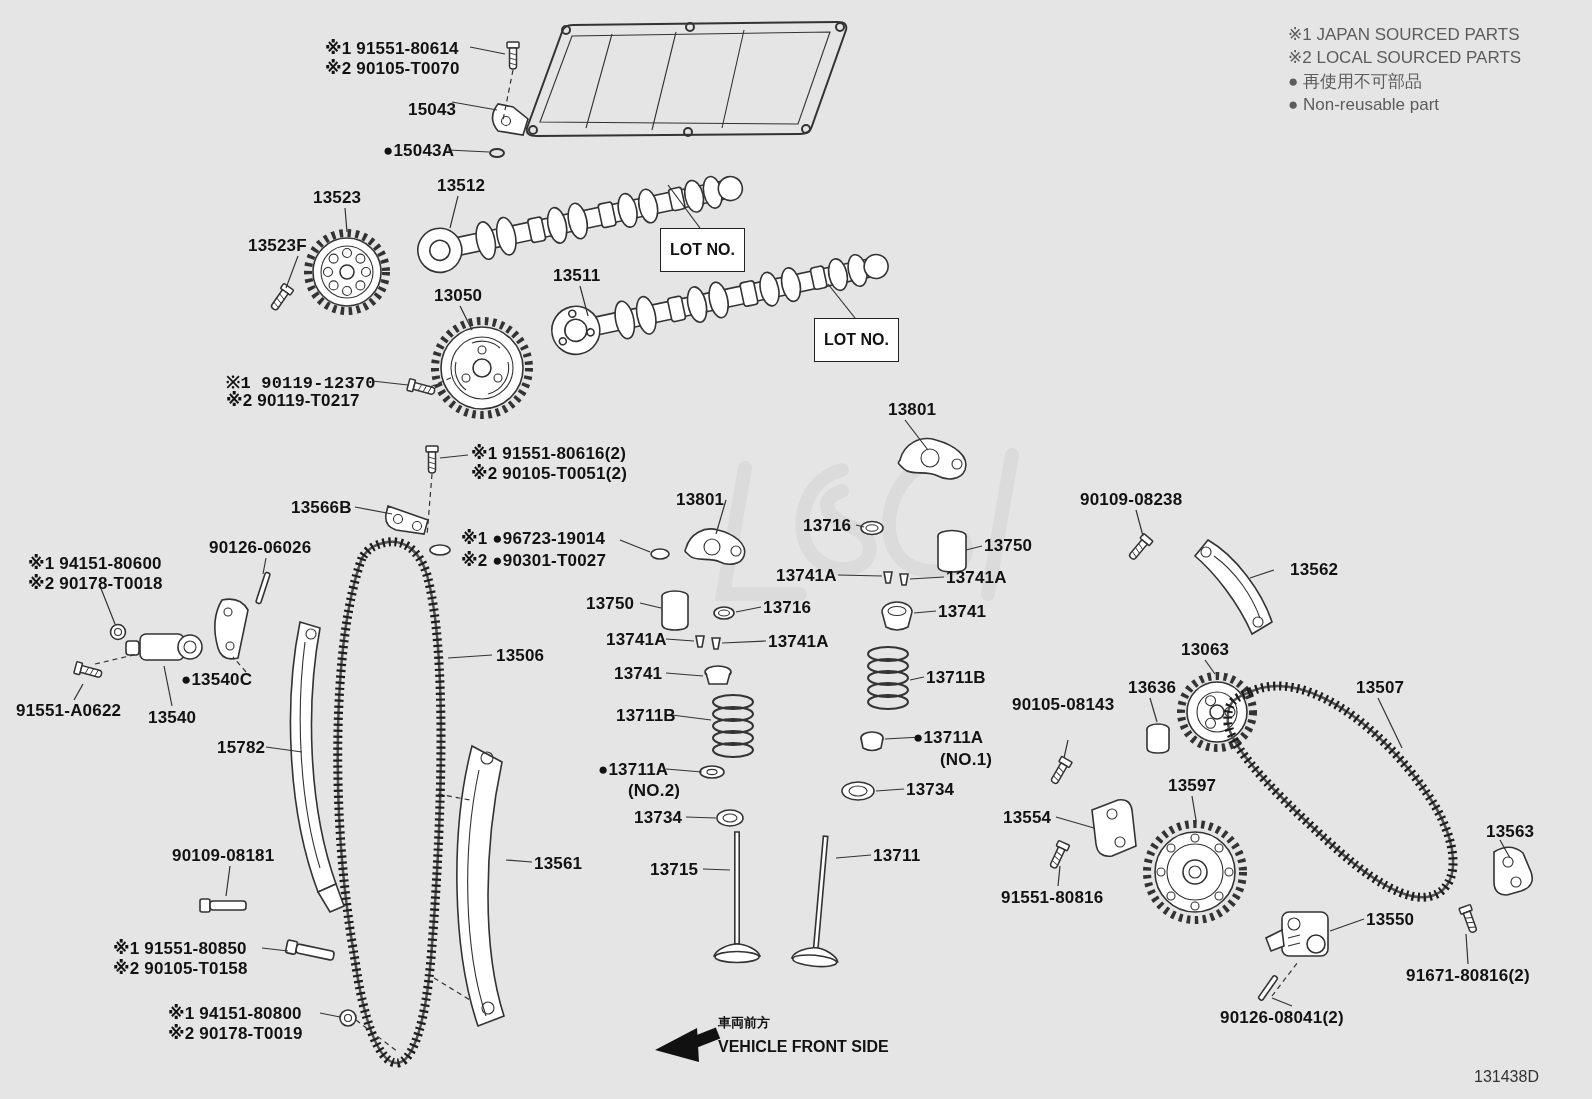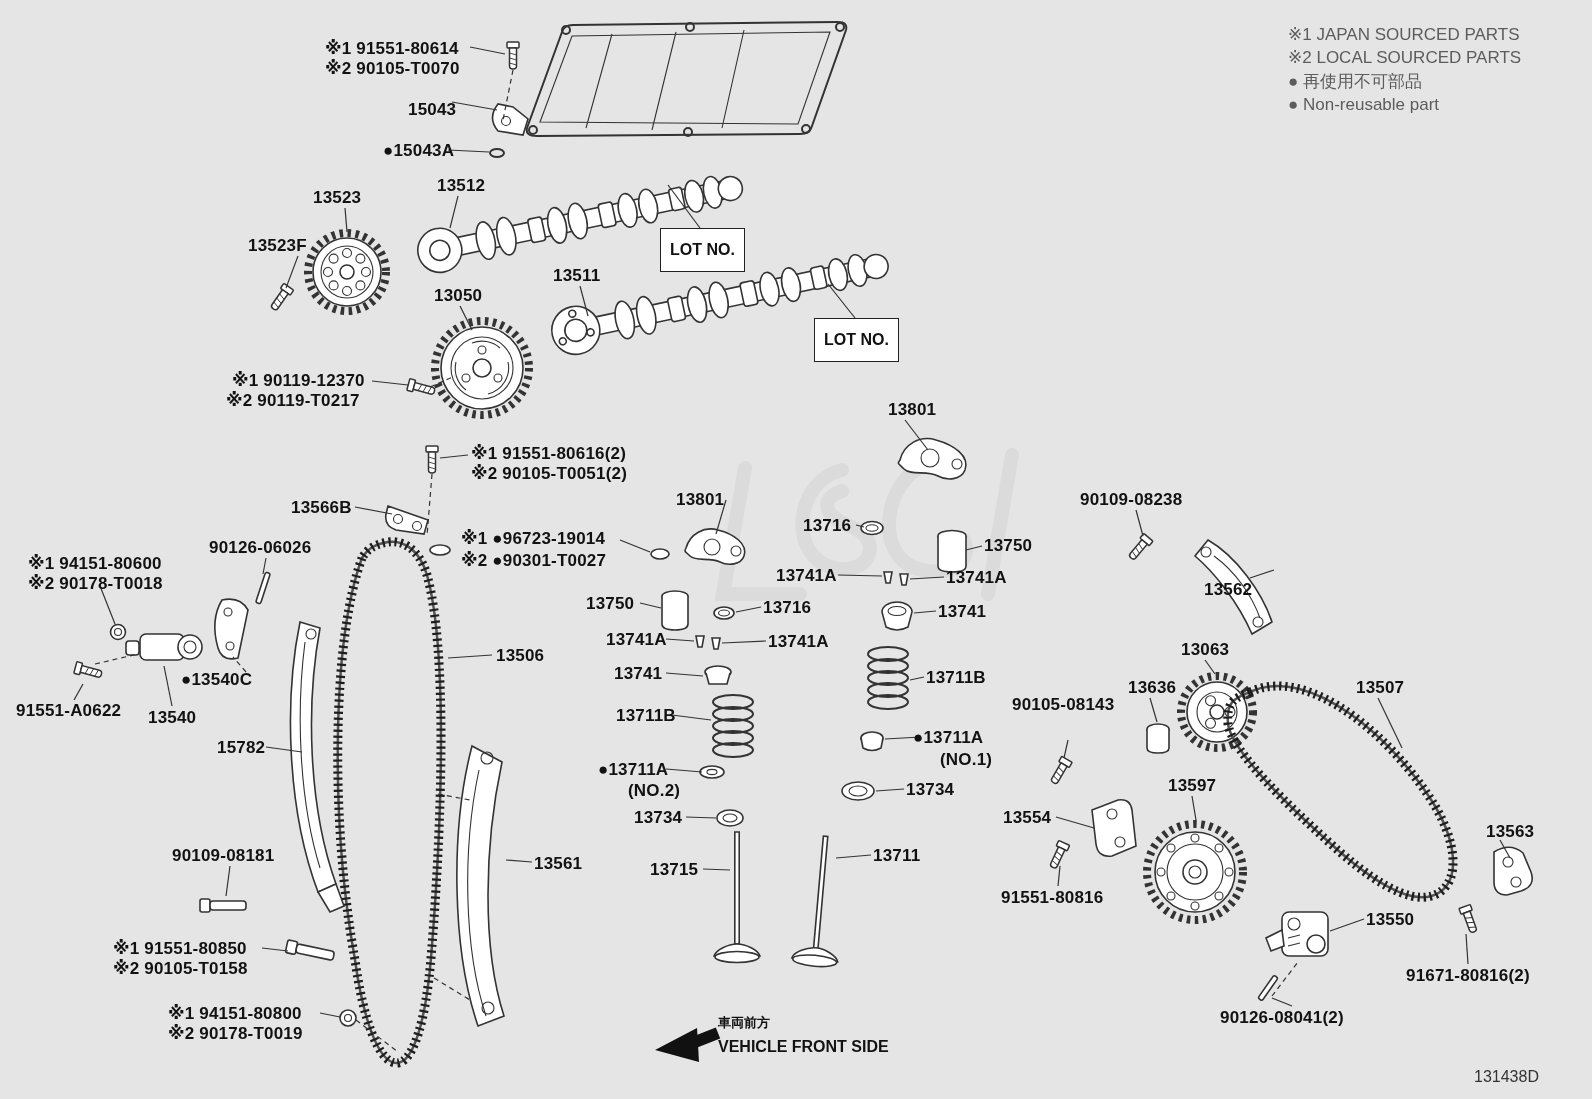--- a/index.html
+++ b/index.html
@@ -458,38 +458,38 @@
   <div id="labels-layer">
       <div class="plabel" style="left: 325px; top: 38px;">※1 91551-80614</div>
       <div class="plabel" style="left: 325px; top: 58px;">※2 90105-T0070</div>
       <div class="plabel" style="left: 408px; top: 94px; margin-top: 6px;">15043</div>
       <div class="plabel" style="left: 383px; top: 141px;">●15043A</div>
       <div class="plabel" style="left: 313px; top: 188px;">13523</div>
       <div class="plabel" style="left: 437px; top: 176px;">13512</div>
       <div class="plabel" style="left: 248px; top: 236px;">13523F</div>
       <div class="plabel" style="left: 553px; top: 266px;">13511</div>
       <div class="plabel" style="left: 434px; top: 286px;">13050</div>
-      <div class="plabel" style="left: 232px; top: 370px;">※1 90119-12370</div>
+      <div class="plabel" style="left: 226px; top: 370px; font-family: Liberation Mono, monospace;">※1 90119-12370</div>
       <div class="plabel" style="left: 226px; top: 390px;">※2 90119-T0217</div>
       <div class="plabel" style="left: 888px; top: 400px;">13801</div>
       <div class="plabel" style="left: 471px; top: 443px;">※1 91551-80616(2)</div>
       <div class="plabel" style="left: 471px; top: 463px;">※2 90105-T0051(2)</div>
       <div class="plabel" style="left: 291px; top: 498px;">13566B</div>
       <div class="plabel" style="left: 676px; top: 490px;">13801</div>
       <div class="plabel" style="left: 803px; top: 516px;">13716</div>
       <div class="plabel" style="left: 1080px; top: 490px;">90109-08238</div>
       <div class="plabel" style="left: 209px; top: 538px;">90126-06026</div>
       <div class="plabel" style="left: 461px; top: 528px;">※1 ●96723-19014</div>
       <div class="plabel" style="left: 461px; top: 550px;">※2 ●90301-T0027</div>
       <div class="plabel" style="left: 984px; top: 536px;">13750</div>
       <div class="plabel" style="left: 28px; top: 553px;">※1 94151-80600</div>
       <div class="plabel" style="left: 28px; top: 573px;">※2 90178-T0018</div>
       <div class="plabel" style="left: 776px; top: 566px;">13741A</div>
       <div class="plabel" style="left: 946px; top: 568px;">13741A</div>
-      <div class="plabel" style="left: 1204px; top: 560px; margin-top: 20px;">13562</div>
+      <div class="plabel" style="left: 1290px; top: 560px;">13562</div>
       <div class="plabel" style="left: 586px; top: 594px;">13750</div>
       <div class="plabel" style="left: 763px; top: 598px;">13716</div>
       <div class="plabel" style="left: 938px; top: 602px;">13741</div>
       <div class="plabel" style="left: 1181px; top: 640px;">13063</div>
       <div class="plabel" style="left: 606px; top: 630px;">13741A</div>
       <div class="plabel" style="left: 768px; top: 632px;">13741A</div>
       <div class="plabel" style="left: 496px; top: 646px;">13506</div>
       <div class="plabel" style="left: 614px; top: 664px;">13741</div>
       <div class="plabel" style="left: 1128px; top: 678px;">13636</div>
       <div class="plabel" style="left: 926px; top: 668px;">13711B</div>

